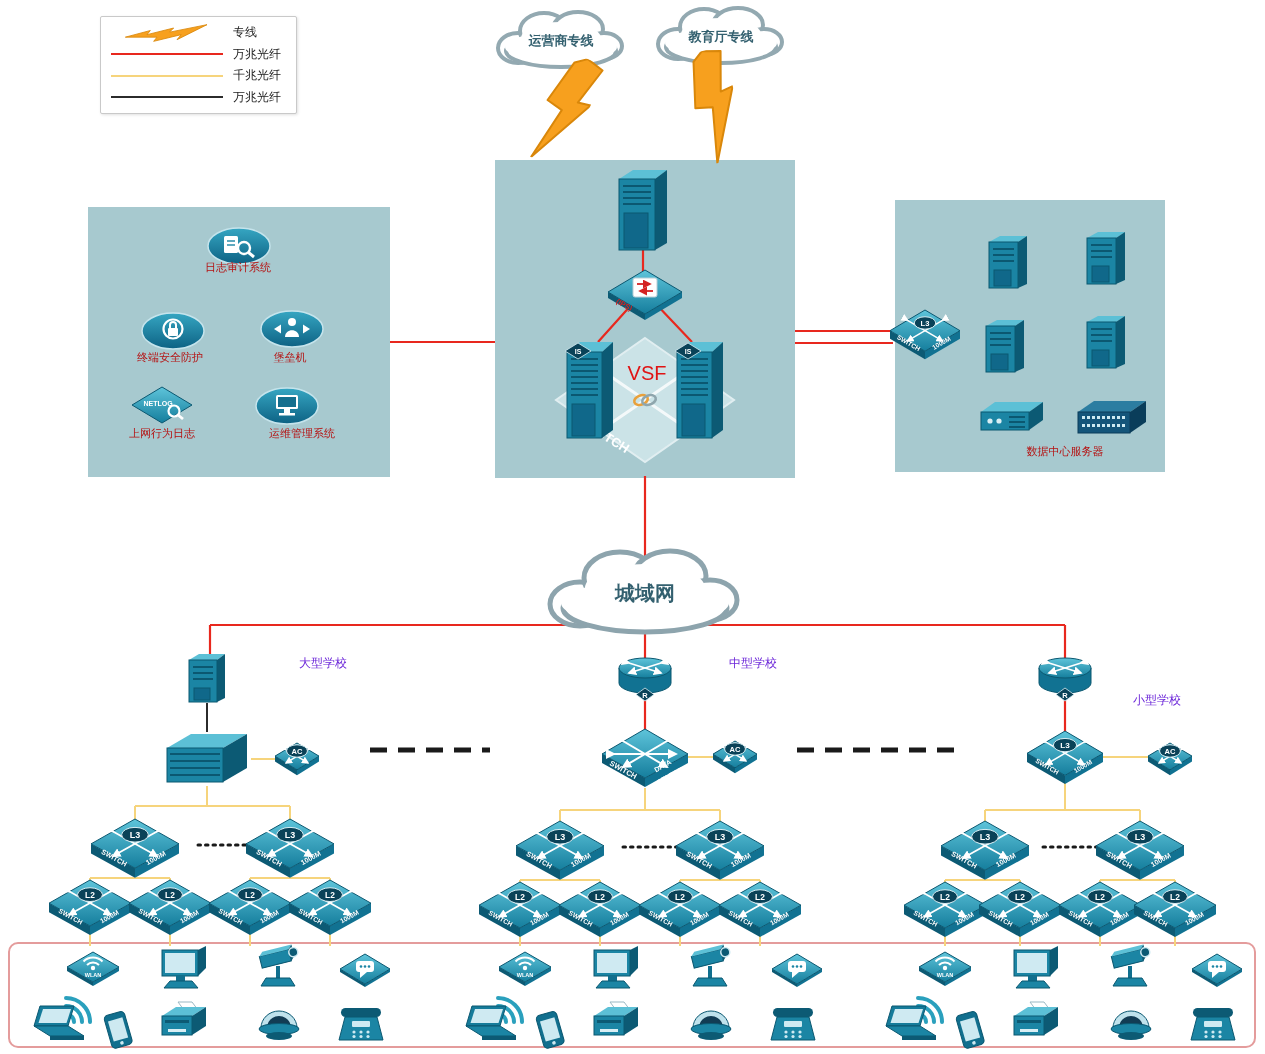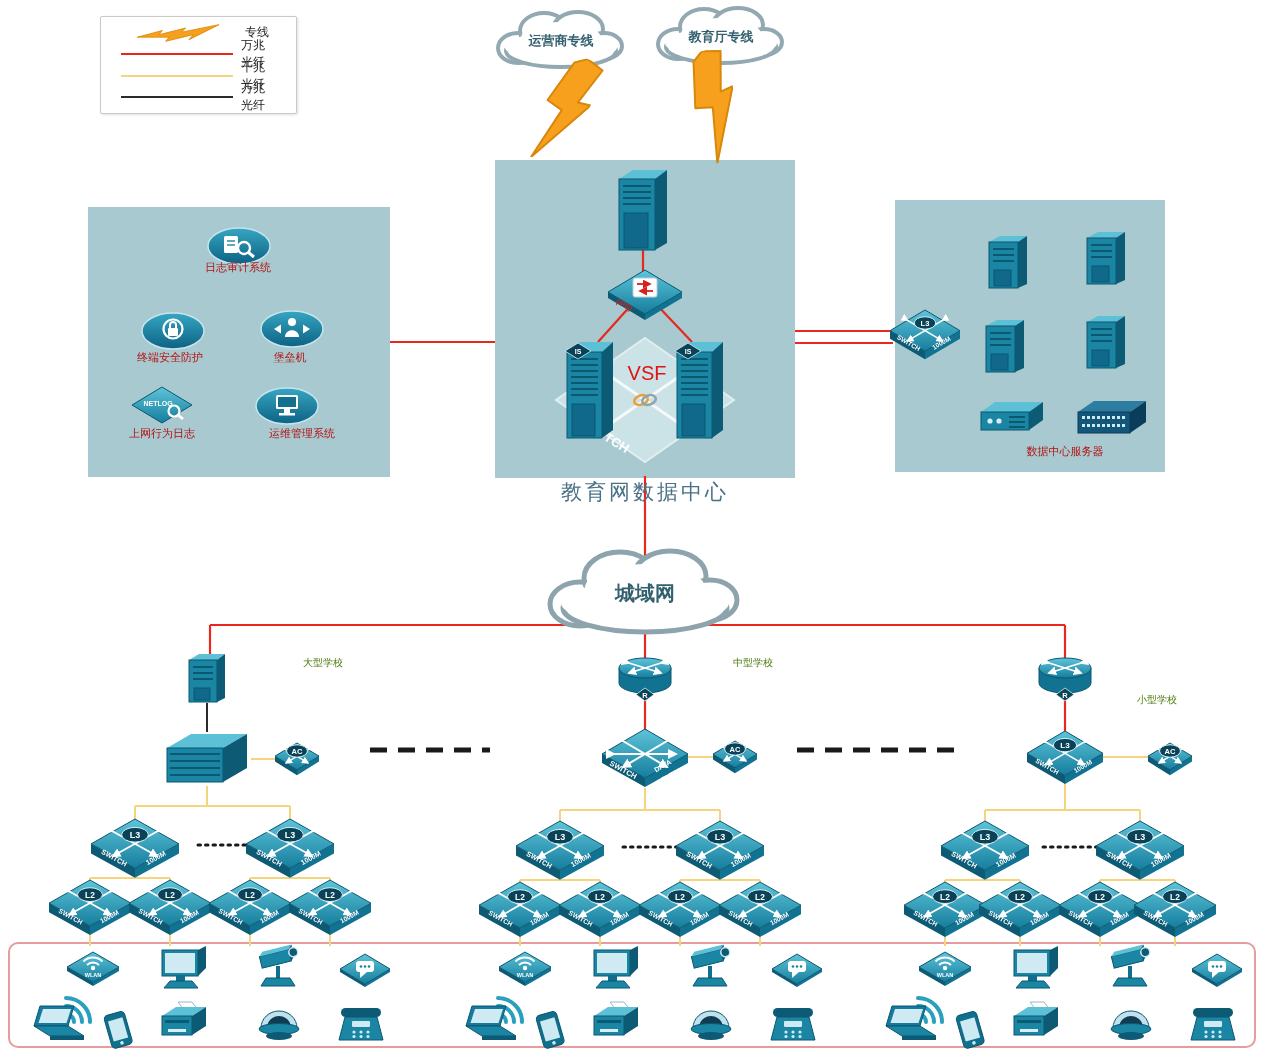--- a/index.html
+++ b/index.html
@@ -6,25 +6,25 @@
   body{font-family:"Liberation Sans",sans-serif;background:#fff}
   #canvas{position:relative;width:1265px;height:1054px;background:#fff;overflow:hidden}
   .zone{position:absolute;background:#a7c9cf;z-index:0}
   #links{position:absolute;left:0;top:0;z-index:1}
   .icon{position:absolute;z-index:2;line-height:0}
   .cloud{position:absolute;z-index:2}
   .cloud text{fill:#33606f;font-weight:bold;font-family:"Liberation Sans",sans-serif}
   .bolt{position:absolute;z-index:2}
   .lbl{position:absolute;z-index:3;text-align:center;font-weight:normal;line-height:1.15}
   .lbl.red{color:#b51212;font-size:11px}
-  .school-name{color:#4d7c0f;font-size:10px}
+  .school-name{color:#6d28d9;font-size:12px}
   #dc-title{color:#4a7186;font-size:21px;letter-spacing:3px;font-family:"Liberation Serif",serif}
   #vsf-label{color:#e01414;font-size:20px}
   #legend{position:absolute;left:100px;top:16px;width:197px;height:98px;background:#fff;
-          border:1px solid #c9c9c9;border-radius:2px;z-index:4;padding:5px 20px;
+          border:1px solid #c9c9c9;border-radius:2px;z-index:4;padding:5px 8px;
           box-shadow:1px 1px 3px rgba(0,0,0,.12);display:flex;flex-direction:column;justify-content:space-around}
   .lg-row{display:flex;align-items:center;height:21px}
   .lg-sample{width:116px;display:flex;align-items:center;justify-content:center}
   .lg-line{display:inline-block;width:112px;height:0}
   .lg-line.red{border-top:2px solid #e8281e}
   .lg-line.yellow{border-top:2px solid #f6d47c}
   .lg-line.black{border-top:2px solid #2b2b2b}
   .lg-label{font-size:12px;color:#222;margin-left:8px}
   svg text{font-family:"Liberation Sans",sans-serif}
   #bottom-box{position:absolute;left:8px;top:942px;width:1248px;height:106px;
@@ -170,21 +170,20 @@
     <text x="117" y="60" text-anchor="middle" font-size="20">城域网</text>
   </svg>
 
   <svg class="bolt" style="left:562px;top:58px;transform:rotate(22deg);trans­form-origin:50% 0;transform-origin:50% 0" width="46" height="112" viewBox="0 0 46 112">
     <polygon points="26,0 44,5 33,44 46,42 10,112 21,57 4,53 15,8" fill="#f7a01e" stroke="#d9870a" stroke-width="2" stroke-linejoin="round"></polygon>
   </svg>
   <svg class="bolt" style="left:676px;top:52px;transform:rotate(-16deg);transform-origin:50% 0" width="46" height="112" viewBox="0 0 46 112">
     <polygon points="26,0 44,5 33,44 46,42 10,112 21,57 4,53 15,8" fill="#f7a01e" stroke="#d9870a" stroke-width="2" stroke-linejoin="round"></polygon>
   </svg>
 
-  <div class="lbl" id="dc-title" style="left:515px;top:480px;width:260px">教育网数据中心</div>
   <div class="lbl" id="vsf-label" style="left:622px;top:362px;width:50px">VSF</div>
   <div class="lbl school-name" style="left:278px;top:657px;width:90px">大型学校</div>
   <div class="lbl school-name" style="left:708px;top:657px;width:90px">中型学校</div>
   <div class="lbl school-name" style="left:1112px;top:694px;width:90px">小型学校</div>
   <div class="lbl red" style="left:1000px;top:445px;width:130px">数据中心服务器</div>
   <div class="lbl red" style="left:190px;top:261px;width:96px">日志审计系统</div>
   <div class="lbl red" style="left:122px;top:351px;width:96px">终端安全防护</div>
   <div class="lbl red" style="left:252px;top:351px;width:76px">堡垒机</div>
   <div class="lbl red" style="left:114px;top:427px;width:96px">上网行为日志</div>
   <div class="lbl red" style="left:254px;top:427px;width:96px">运维管理系统</div>

